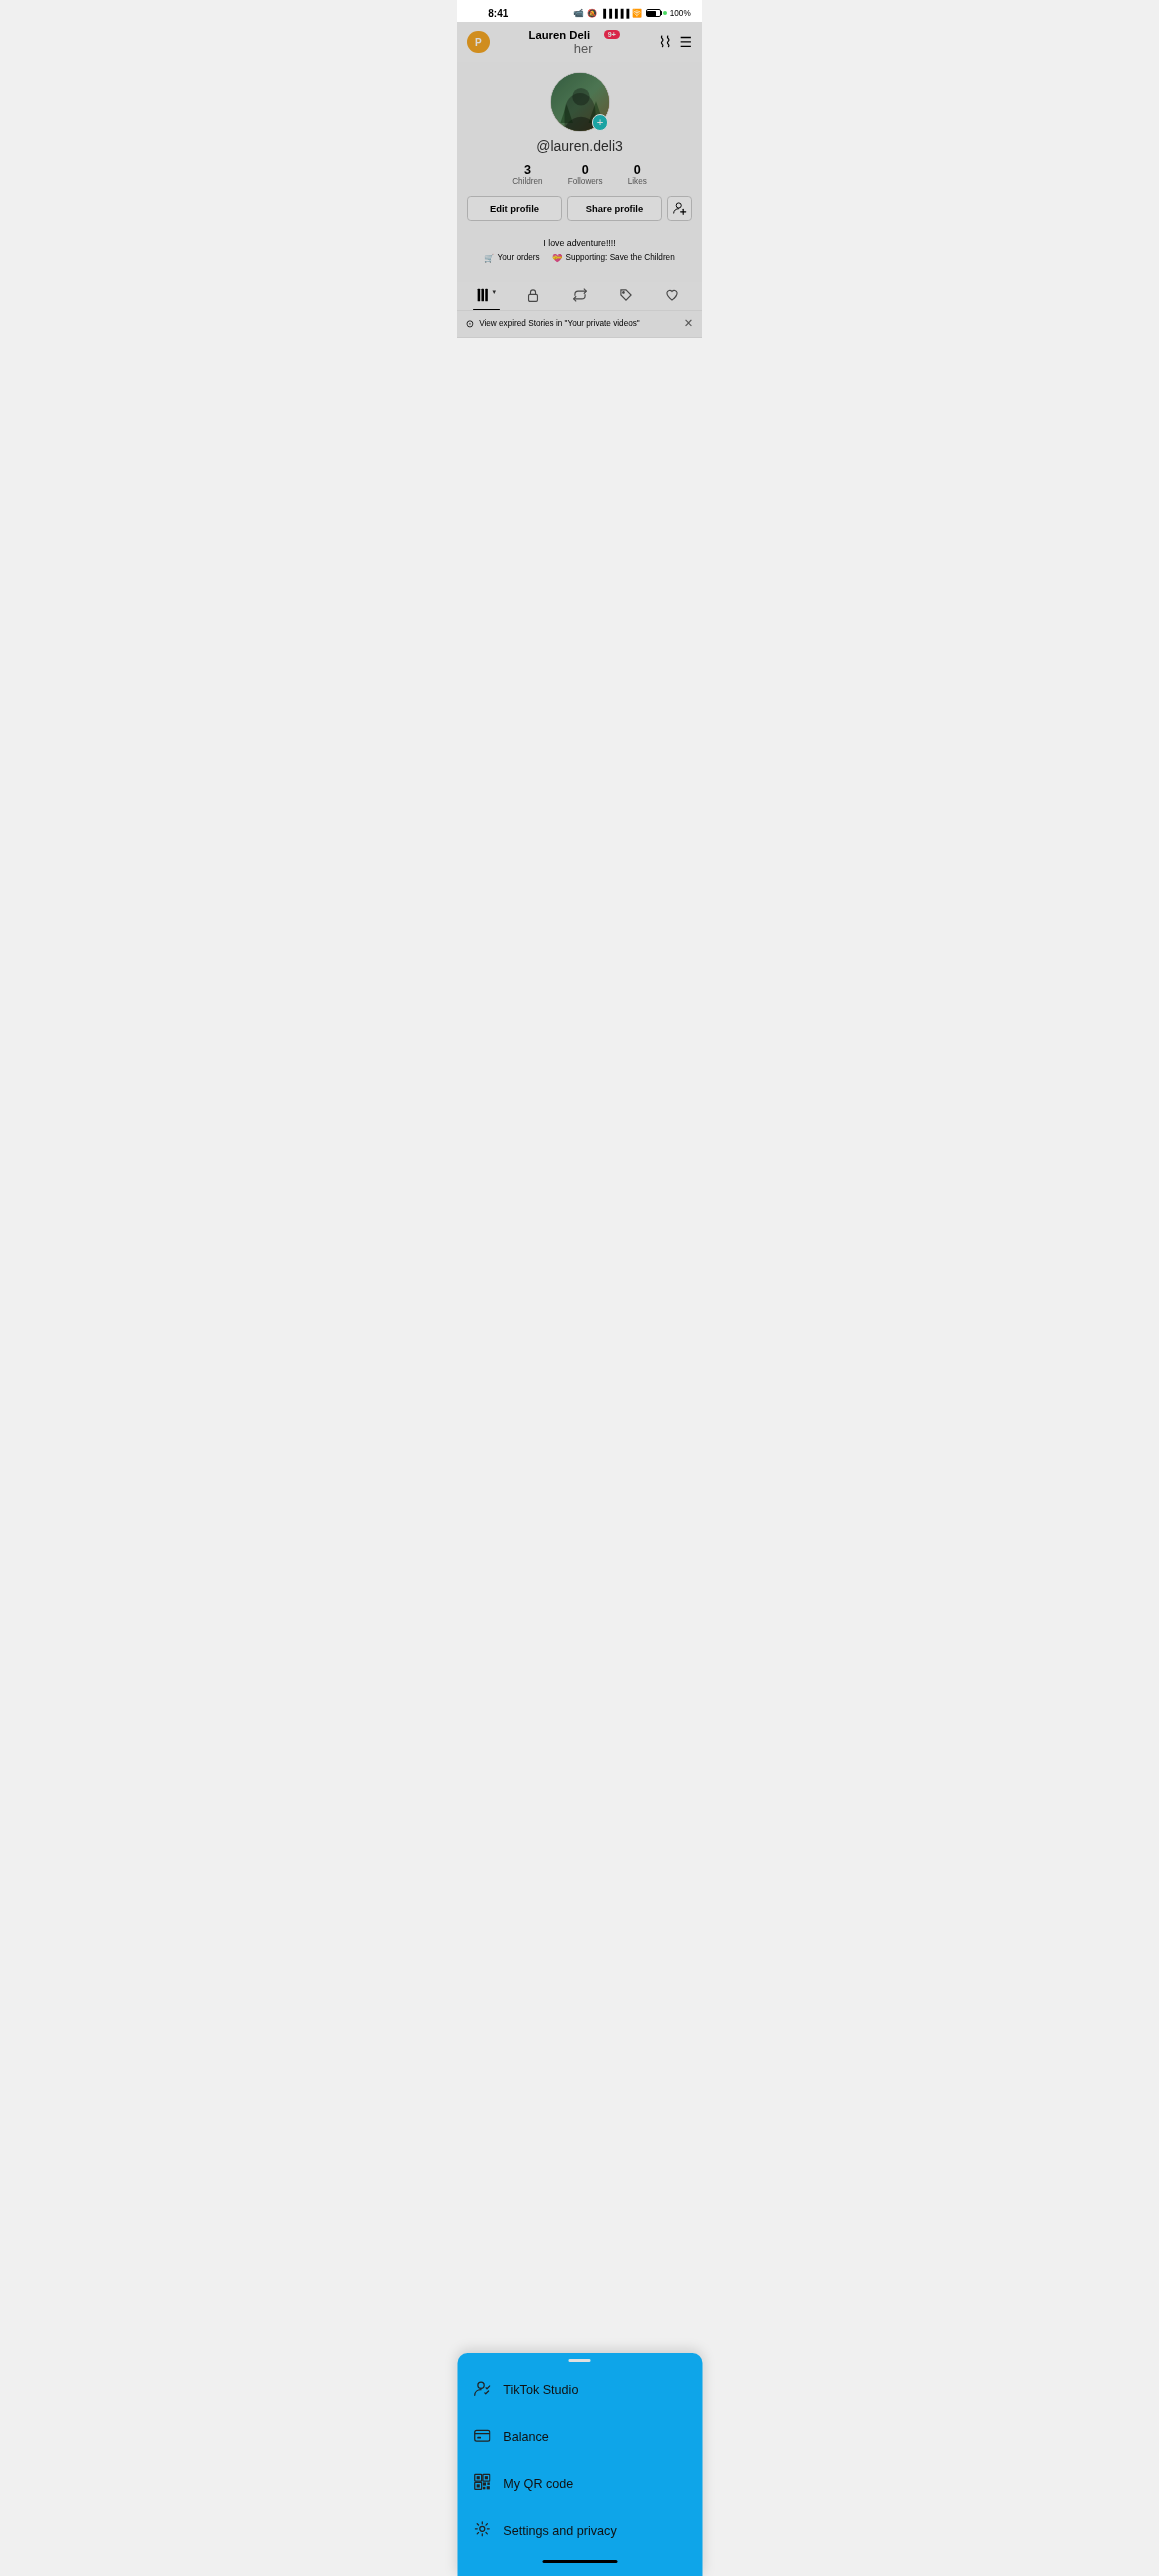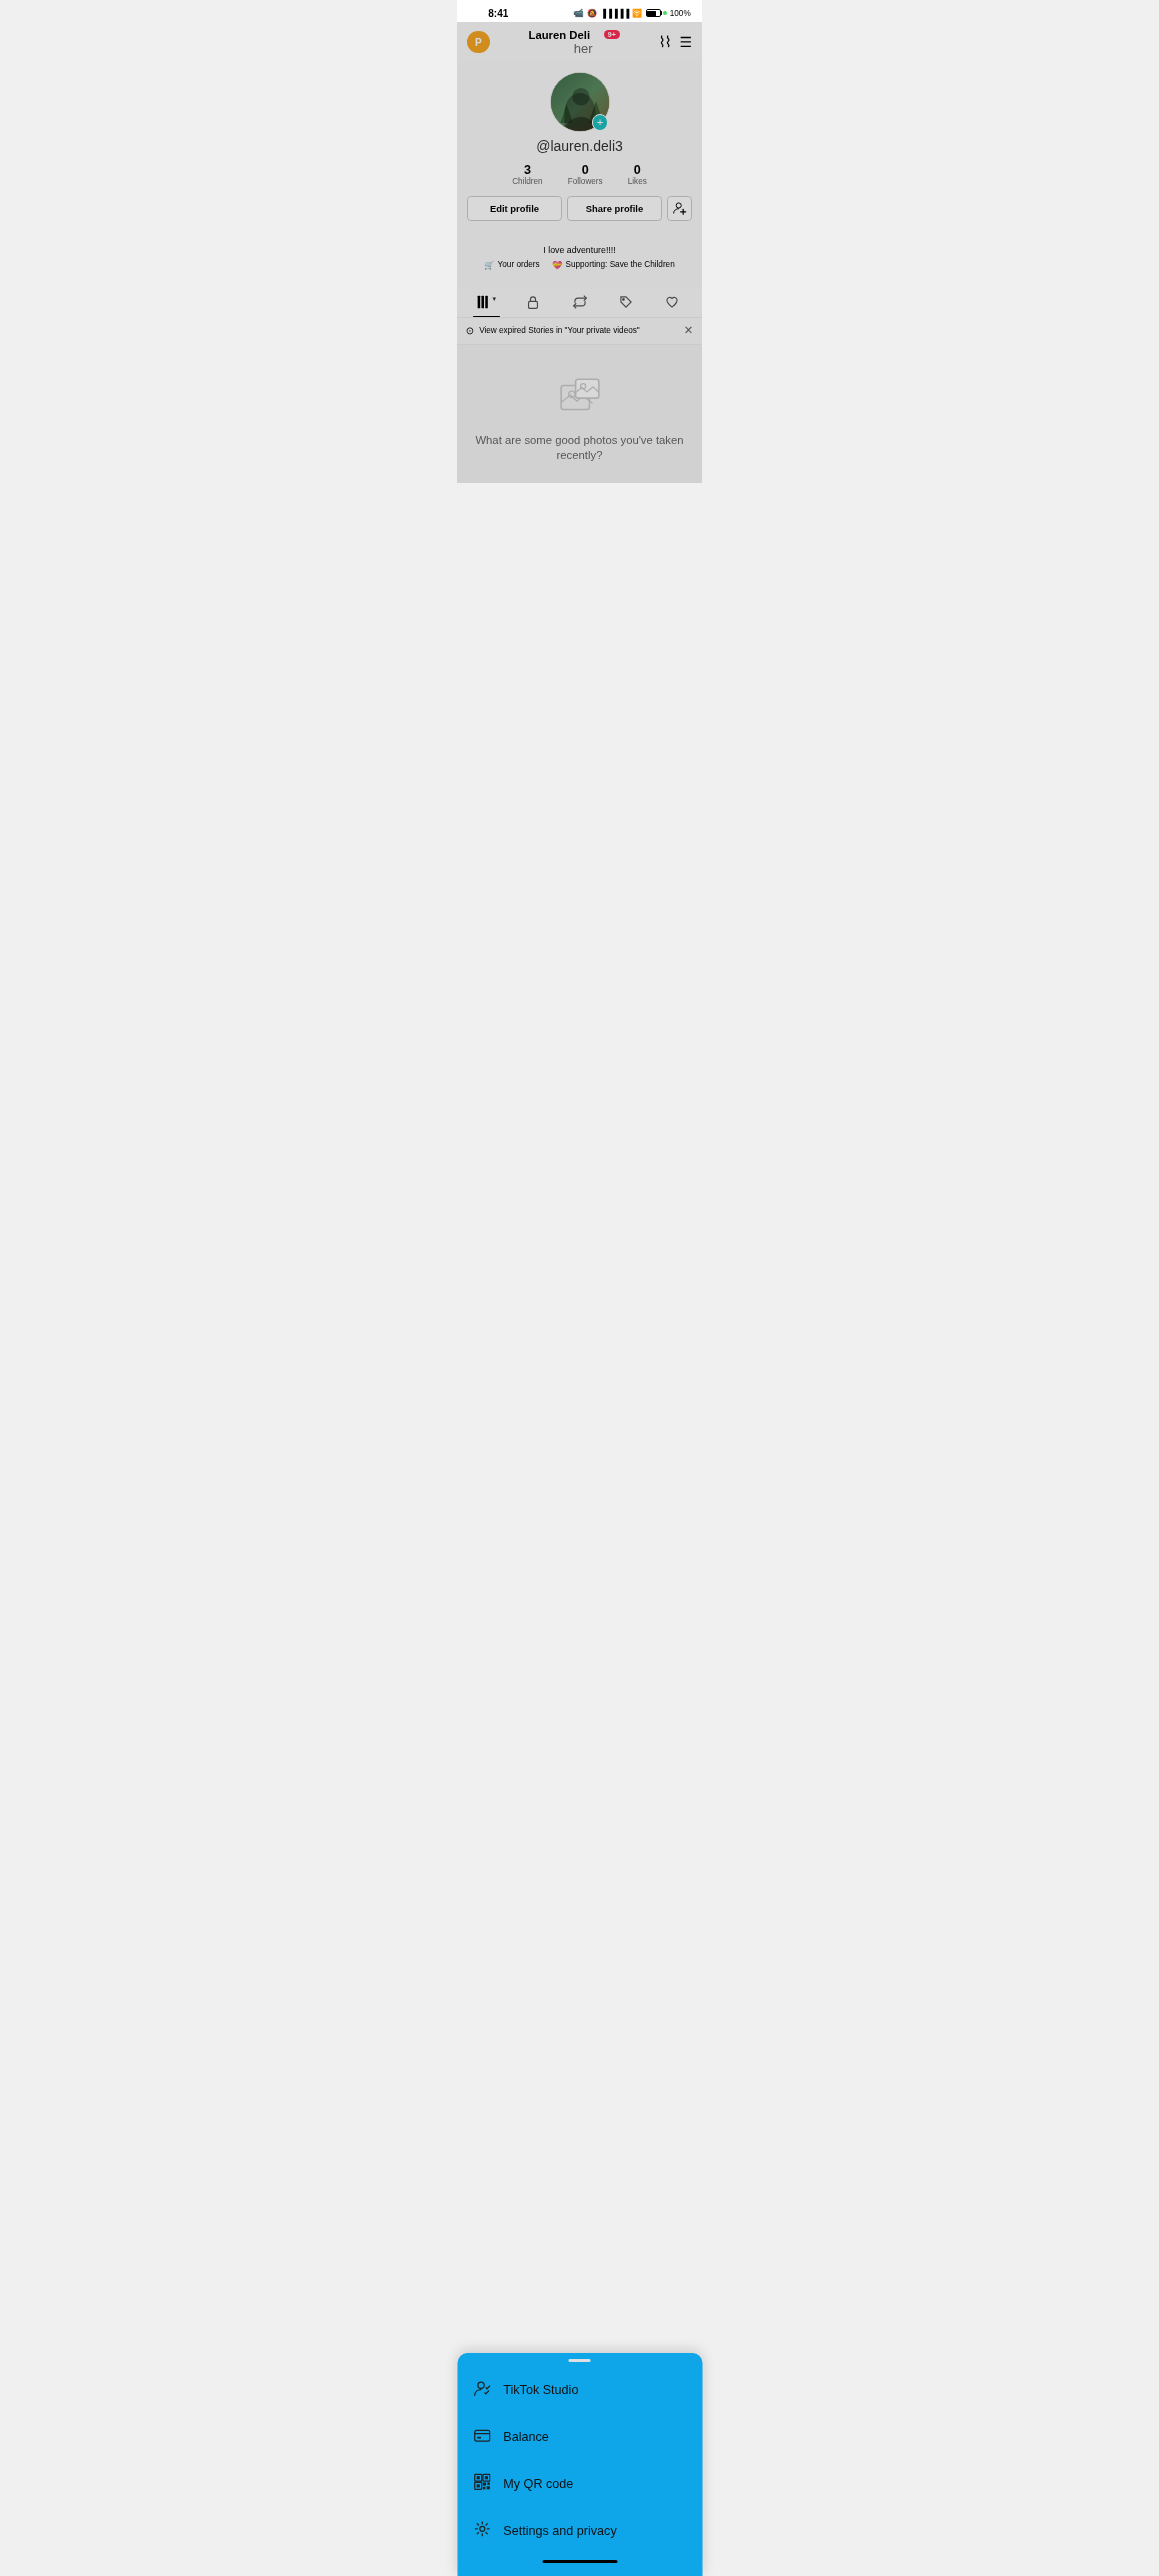--- a/index.html
+++ b/index.html
@@ -216,21 +216,21 @@
       font-weight: 700;
       color: #000;
     }
     .stat-label {
       font-size: 8.2px;
       color: #666;
     }
     .action-buttons {
       display: flex;
       gap: 5px;
-      margin-bottom: 24px;
+      margin-bottom: 17px;
       width: 100%;
       justify-content: flex-end;
     }
     .btn-edit {
       flex: 1;
       padding: 5.7px 0;
       border: 0.9px solid #ccc;
       border-radius: 3.8px;
       background: white;
       font-size: 9.4px;
@@ -565,34 +565,20 @@
   </div>
 
   <div class="story-notice">
     <div class="story-notice-text">
       <span style="font-size:10px;">⊙</span>
       <span>View expired Stories in "Your private videos"</span>
     </div>
     <span class="story-close">✕</span>
   </div>
 
-  <div class="empty-state">
-    <div class="empty-icon">
-      <svg width="44" height="38" viewBox="0 0 70 60" fill="none" xmlns="http://www.w3.org/2000/svg">
-        <rect x="5" y="15" width="45" height="38" rx="4" stroke="#ccc" stroke-width="2.5"></rect>
-        <circle cx="22" cy="29" r="5" stroke="#ccc" stroke-width="2"></circle>
-        <path d="M5 42 l15-12 10 10 10-8 15 11" stroke="#ccc" stroke-width="2" stroke-linejoin="round"></path>
-        <rect x="28" y="5" width="37" height="30" rx="4" stroke="#ccc" stroke-width="2.5" fill="white"></rect>
-        <circle cx="40" cy="16" r="4" stroke="#ccc" stroke-width="2"></circle>
-        <path d="M28 26 l10-8 8 7 10-8 9 9" stroke="#ccc" stroke-width="2" stroke-linejoin="round"></path>
-      </svg>
-    </div>
-    <div class="empty-text">What are some good photos
-you've taken recently?</div>
-  </div>
 
 </div>
 
 <div class="sheet-overlay">
   <div class="sheet-handle"></div>
 
   <div class="sheet-item">
     <span class="sheet-item-icon">
       <svg width="17.6" height="17.6" viewBox="0 0 28 28" fill="none" xmlns="http://www.w3.org/2000/svg">
         <circle cx="12" cy="10" r="5" stroke="#222" stroke-width="2"></circle>

